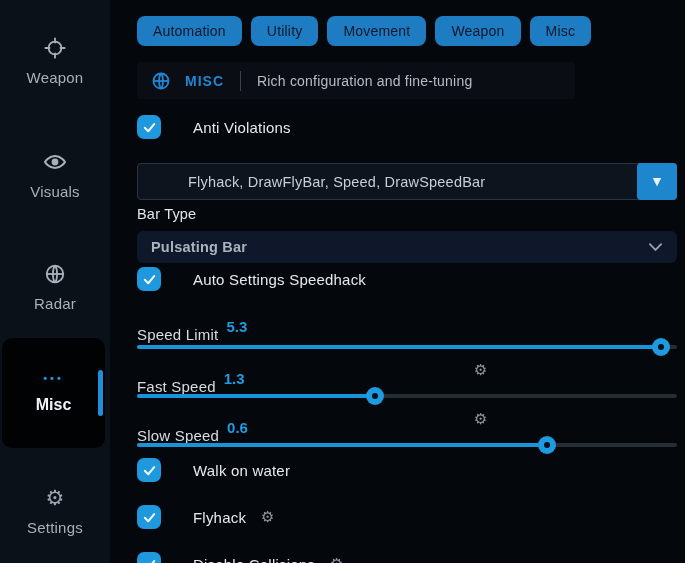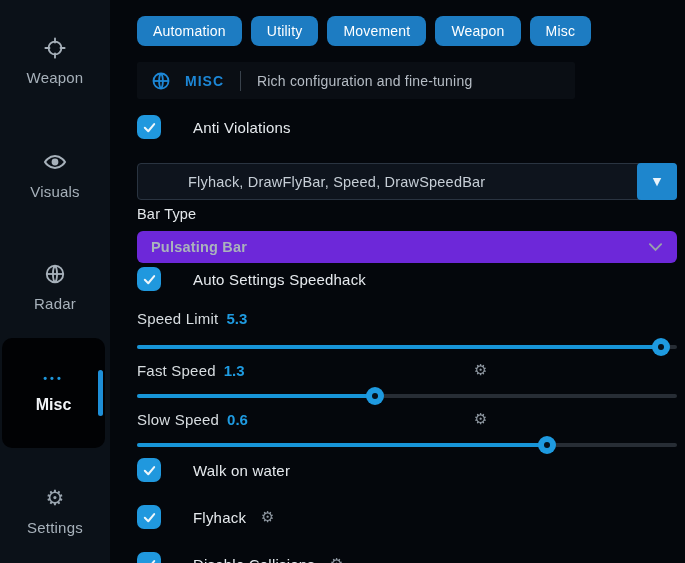--- a/index.html
+++ b/index.html
@@ -21,21 +21,21 @@
   .side-card .dots{color:#1e97dc;font-size:11px;letter-spacing:3px;font-weight:bold;}
   .side-card .s-label{color:#f2f5f8;font-weight:bold;font-size:16px;}
   .side-indicator{position:absolute;right:2px;top:32px;width:5px;height:46px;background:#1e8fd8;border-radius:3px;}
   .gear-glyph{font-family:"DejaVu Sans",sans-serif;color:#9aa5af;}
   
   .content{position:absolute;left:137px;top:0;width:540px;height:563px;}
   
   .tabs{position:absolute;left:0;top:16px;display:flex;gap:9px;}
   .tab{
     height:30px;padding:0 16px;background:#1d7cc2;border:none;border-radius:8px;
-    color:#ffffff;font-size:14px;font-family:inherit;letter-spacing:.2px;cursor:pointer;
+    color:#0f172a;font-size:14px;font-family:inherit;letter-spacing:.2px;cursor:pointer;
     display:flex;align-items:center;
   }
   
   .header-bar{
     position:absolute;left:0;top:62px;width:438px;height:37px;background:#0a0e14;
     display:flex;align-items:center;padding:0 14px;border-radius:2px;
   }
   .header-title{color:#1d87d6;font-weight:bold;font-size:14px;letter-spacing:1px;margin-left:14px;}
   .header-divider{width:1px;height:20px;background:#39424c;margin:0 16px;}
   .header-subtitle{color:#b6bdc5;font-size:14px;letter-spacing:.2px;}
@@ -53,27 +53,27 @@
     border:1px solid #2a3441;border-radius:4px;display:flex;align-items:center;
   }
   .multiselect .ms-text{color:#c6ced6;font-size:14.5px;padding-left:14px;flex:1;letter-spacing:.2px;margin-left:36px;}
   .ms-button{
     width:40px;height:37px;margin:-1px;background:#1e86cd;border:none;border-radius:4px;
     color:#eaf4fb;font-size:11px;cursor:pointer;display:flex;align-items:center;justify-content:center;
     font-family:"DejaVu Sans",sans-serif;
   }
   .field-label{position:absolute;left:0;color:#e3e7ea;font-size:14.5px;letter-spacing:.2px;}
   .select{
-    position:absolute;left:0;top:231px;width:540px;height:32px;background:#6d28d9;
+    position:absolute;left:0;top:231px;width:540px;height:32px;background:#0f172a;
     border-radius:6px;display:flex;align-items:center;padding:0 14px;cursor:pointer;
   }
   .select .sel-text{color:#aab3bc;font-size:14.5px;font-weight:bold;flex:1;letter-spacing:.2px;}
   
   .slider-label-row{position:absolute;left:0;width:540px;display:flex;align-items:center;gap:8px;}
-  .slider-label-row .lbl{color:#d8dde1;font-size:15px;letter-spacing:.2px;}
+  .slider-label-row .lbl{color:#d8dde1;font-size:15px;letter-spacing:.2px;margin-top:16px;}
   .slider-label-row .val{color:#1f9be1;font-size:15px;font-weight:bold;}
   .row-gear{position:absolute;left:337px;top:-1px;font-size:15px;color:#8f98a2;cursor:pointer;}
   .slider{position:absolute;left:0;width:540px;height:18px;cursor:pointer;}
   .track{position:absolute;left:0;top:7px;width:540px;height:4px;background:#272d35;border-radius:2px;}
   .fill{position:absolute;left:0;top:0;height:4px;background:#1795d8;border-radius:2px;}
   .thumb{
     position:absolute;top:-7px;width:18px;height:18px;border-radius:50%;background:#1e9ae0;
     display:flex;align-items:center;justify-content:center;
   }
   .thumb-hole{width:6px;height:6px;border-radius:50%;background:#06121c;}

